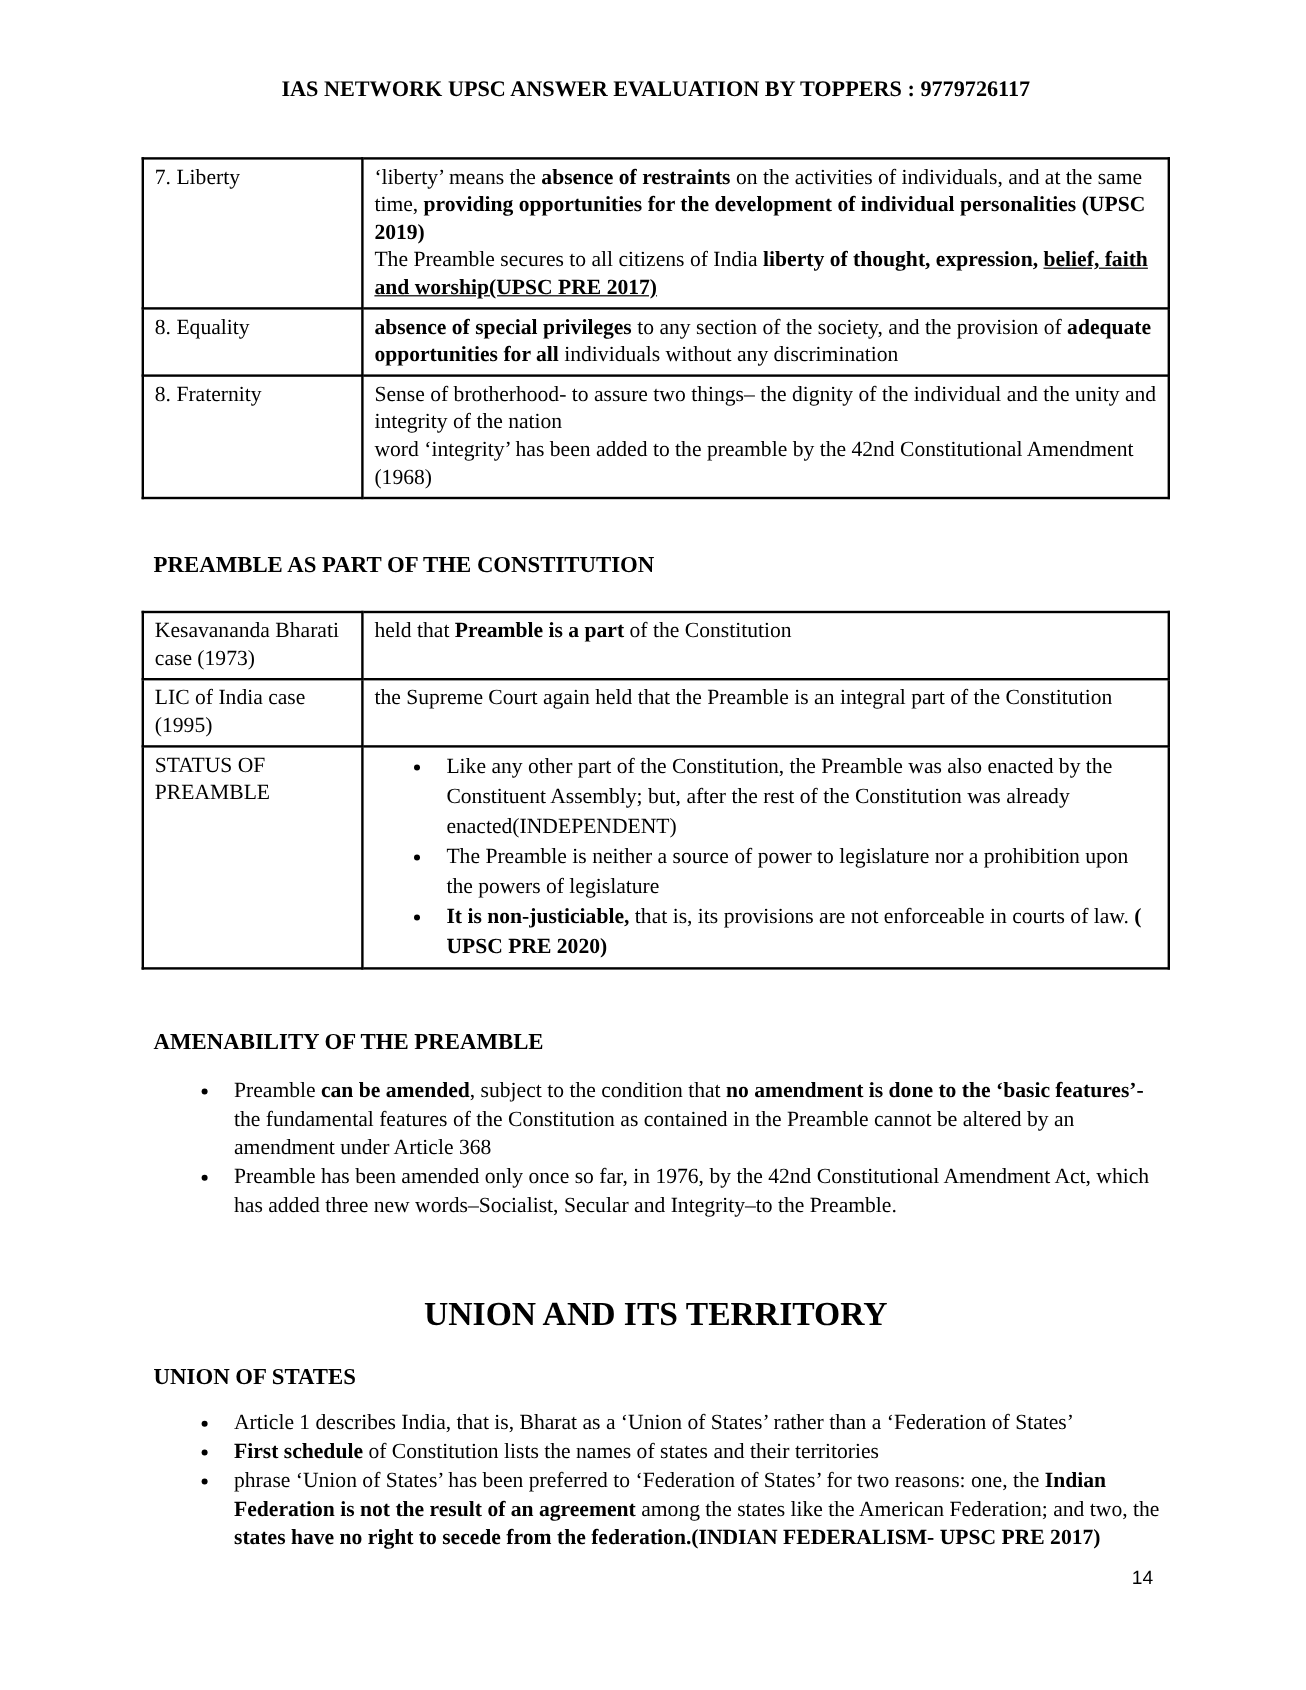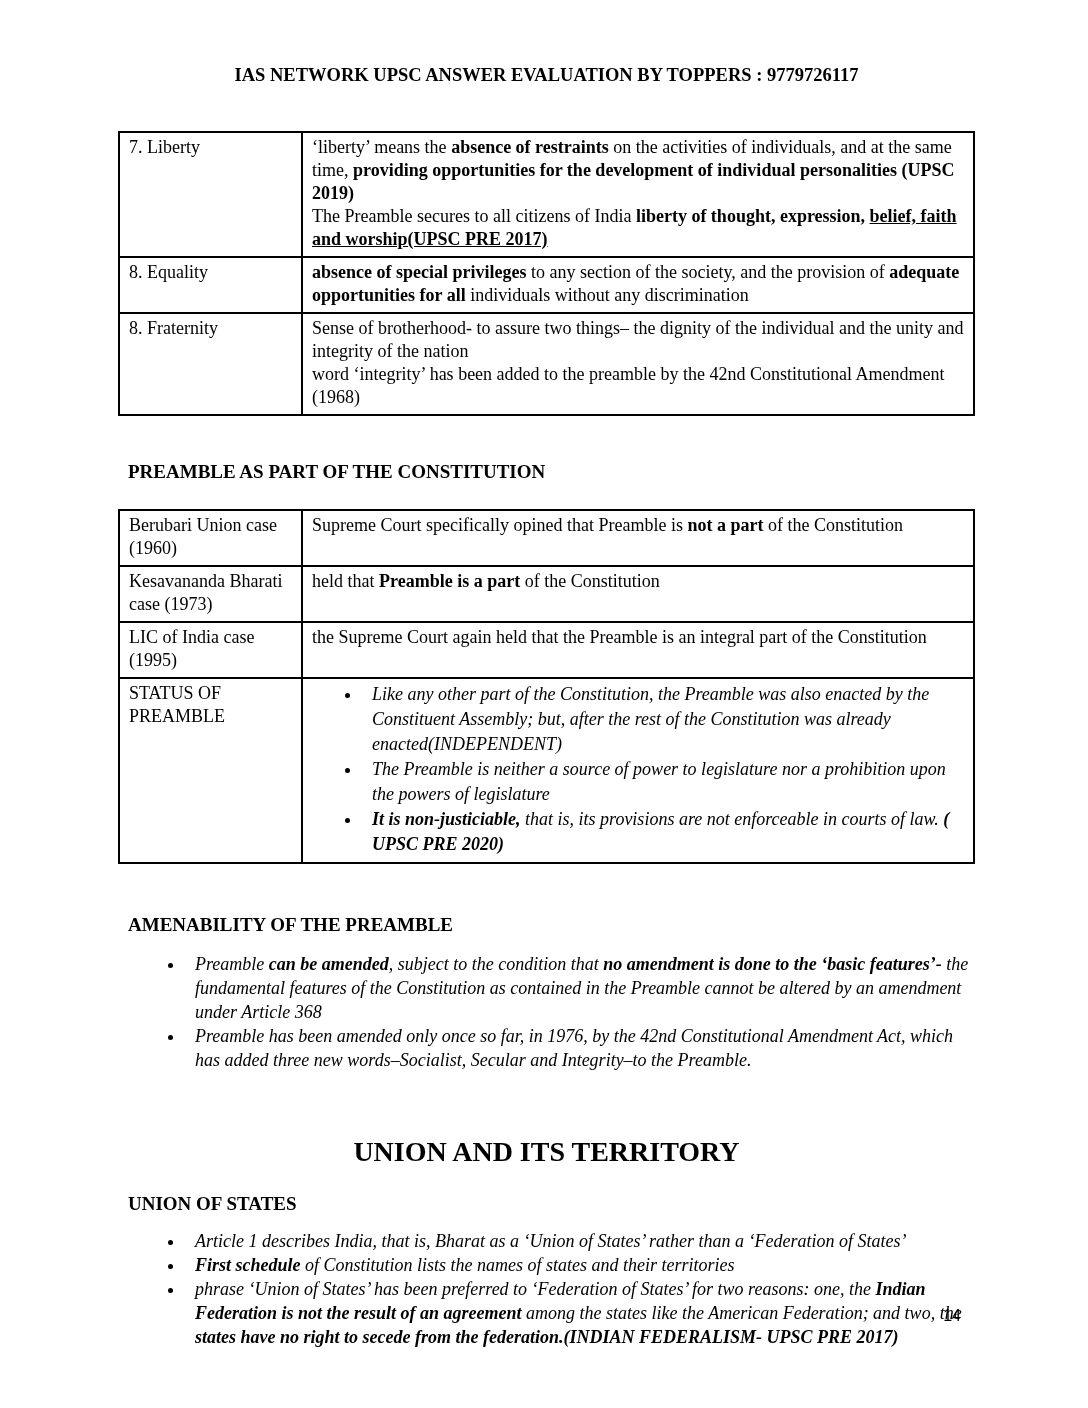--- a/index.html
+++ b/index.html
@@ -38,21 +38,21 @@
   .sh-preamble { margin-top: 44px; margin-bottom: 25px; }
   .sh-amenability { margin-top: 49px; margin-bottom: 15px; }
   .sh-union { margin-top: 16px; margin-bottom: 13px; }
 
   .big-title {
     text-align: center; font-size: 28px; font-weight: bold;
     line-height: 32px; margin: 64px 0 24px 0;
   }
 
   ul.doc-list { margin: 0; padding: 0 0 0 67px; list-style: disc; }
-  ul.doc-list li { padding-left: 10px; margin: 0; line-height: 24px; font-style: italic; }
+  ul.doc-list li { padding-left: 10px; margin: 0; line-height: 24px; }
 
   table.doc-table ul.doc-list { padding-left: 50px; }
   table.doc-table ul.doc-list li { line-height: 25px; }
 
   .rich { line-height: 24px; }
 
   .b { font-weight: bold; }
   .u { text-decoration: underline; }
 
   .page-number {
@@ -91,26 +91,20 @@
           </td>
       </tr>
     </tbody>
   </table>
 
   <h2 class="section-heading sh-preamble">PREAMBLE AS PART OF THE CONSTITUTION</h2>
 
   <table class="doc-table">
     <tbody>
       <tr>
-        <td class="term">Berubari Union case (1960)</td>
-        <td class="def">
-            <div class="para"><span class="">Supreme Court specifically opined that Preamble is </span><span class="b">not a part</span><span class=""> of the Constitution</span></div>
-          </td>
-      </tr>
-      <tr>
         <td class="term">Kesavananda Bharati case (1973)</td>
         <td class="def">
             <div class="para"><span class="">held that </span><span class="b">Preamble is a part</span><span class=""> of the Constitution</span></div>
           </td>
       </tr>
       <tr>
         <td class="term">LIC of India case (1995)</td>
         <td class="def">
             <div class="para"><span class="">the Supreme Court again held that the Preamble is an integral part of the Constitution</span></div>
           </td>

